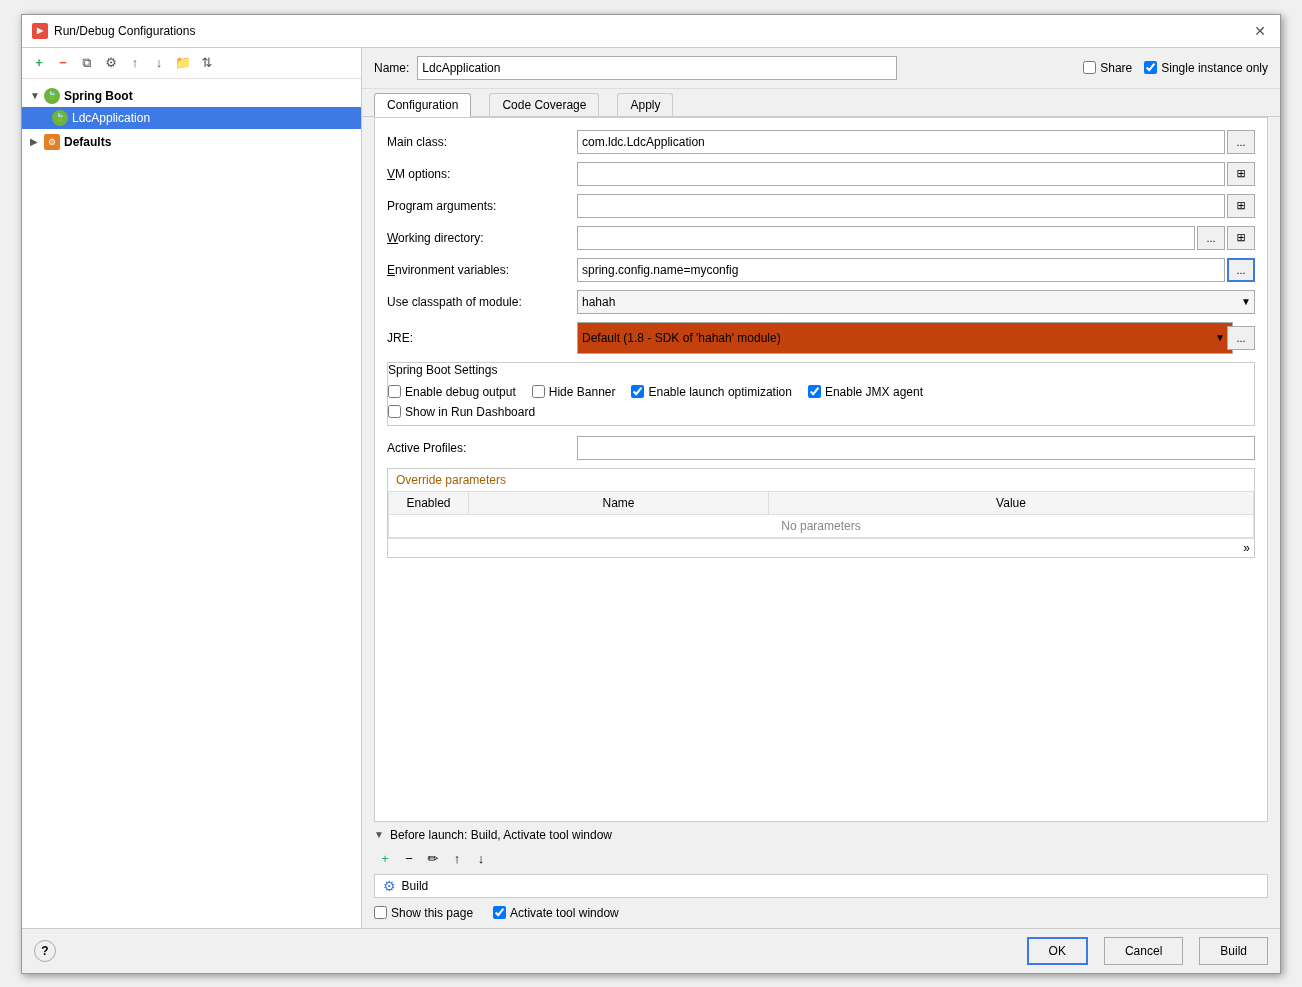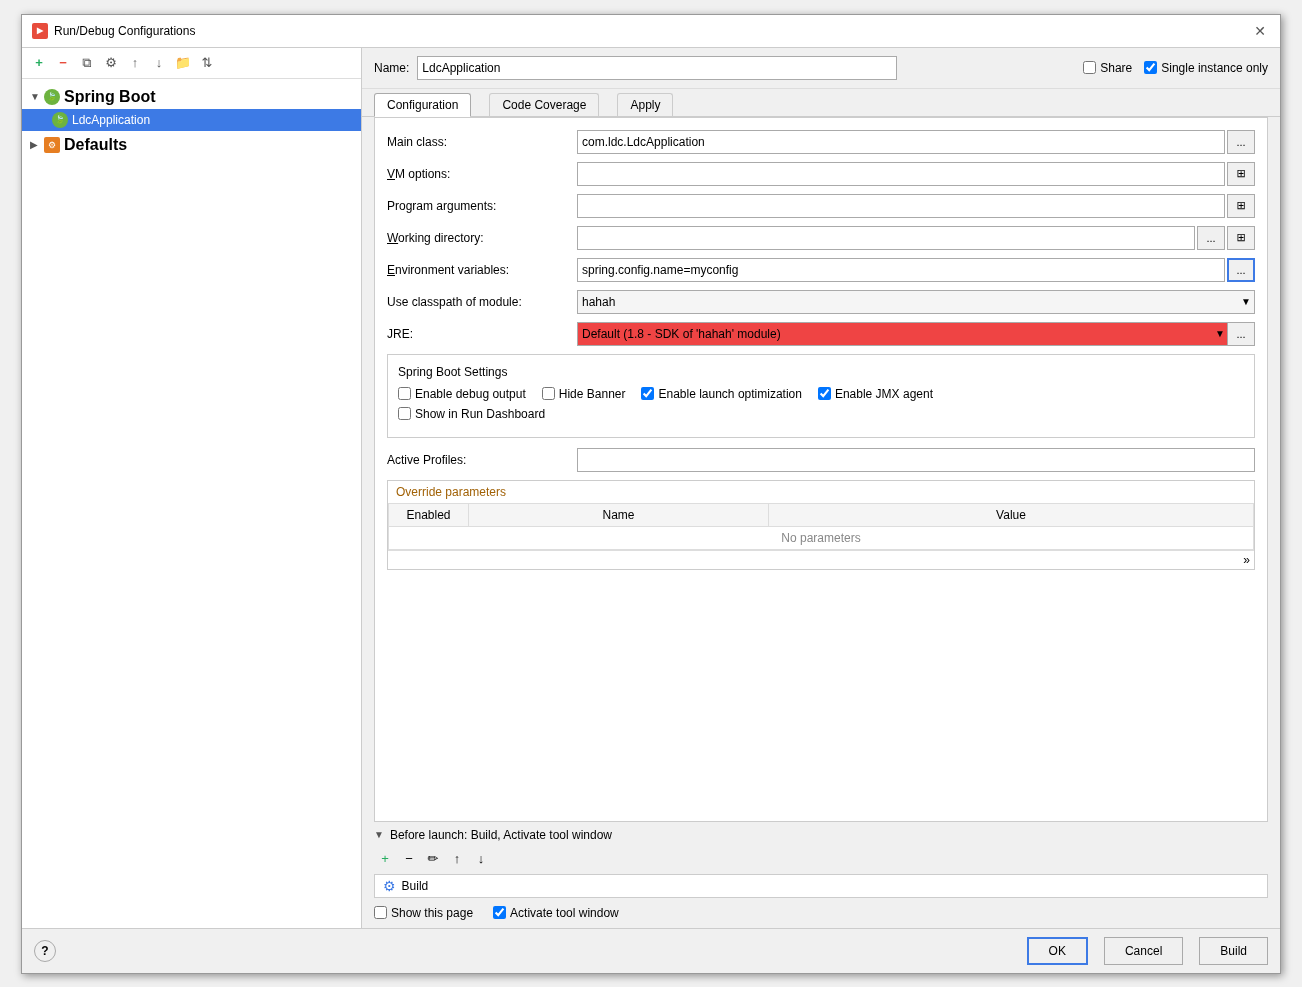--- a/index.html
+++ b/index.html
@@ -119,21 +119,21 @@
       background: #6db33f;
       border-radius: 50%;
       display: flex;
       align-items: center;
       justify-content: center;
       font-size: 8px;
       color: white;
       font-weight: bold;
     }
     .tree-label {
-      font-size: 16px;
+      font-size: 12px;
       font-weight: bold;
     }
     .tree-item {
       display: flex;
       align-items: center;
       padding: 3px 8px 3px 30px;
       gap: 4px;
       cursor: pointer;
       background: #3d7ae5;
     }
@@ -290,21 +290,20 @@
       border: 1px solid #aaa;
       background: #f0f0f0;
       cursor: pointer;
       display: flex;
       align-items: center;
       justify-content: center;
       margin-left: 2px;
     }
     .spring-settings {
       border: 1px solid #ccc;
-      padding: 10px;
       margin-bottom: 10px;
     }
     .spring-settings-title {
       font-size: 12px;
       margin-bottom: 8px;
     }
     .checkboxes-row {
       display: flex;
       align-items: center;
       gap: 16px;
@@ -458,23 +457,23 @@
       font-size: 10px;
       pointer-events: none;
     }
     .jre-wrapper {
       flex: 1;
       display: flex;
       align-items: center;
     }
     .jre-select {
       flex: 1;
-      height: 24px;
+      height: 32px;
       border: 1px solid #aaa;
-      background: #ef4444;
+      background: #c2410c;
       font-size: 12px;
       padding: 0 4px;
       appearance: none;
       -webkit-appearance: none;
     }
     .jre-arrow {
       margin-left: -18px;
       font-size: 10px;
       pointer-events: none;
       z-index: 1;

